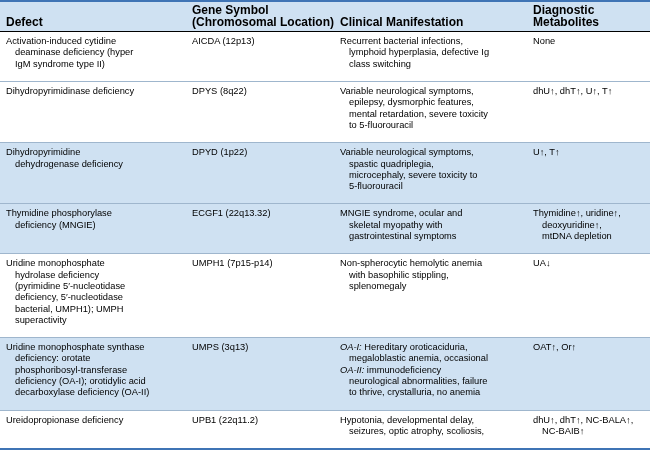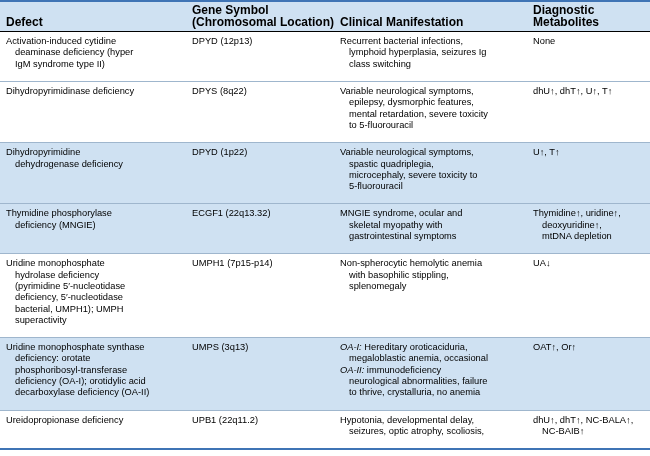--- a/index.html
+++ b/index.html
@@ -103,25 +103,25 @@
       </tr>
     </thead>
     <tbody id="table-body">
         <tr class="row-white">
           <td>
             <span class="hang">Activation-induced cytidine</span>
             <span class="hang ind">deaminase deficiency (hyper</span>
             <span class="hang ind">IgM syndrome type II)</span>
           </td>
           <td>
-            <span class="hang">DPYD (12p13)</span>
+            <span class="hang">AICDA (12p13)</span>
           </td>
           <td>
             <span class="hang">Recurrent bacterial infections,</span>
-            <span class="hang ind">lymphoid hyperplasia, seizures Ig</span>
+            <span class="hang ind">lymphoid hyperplasia, defective Ig</span>
             <span class="hang ind">class switching</span>
           </td>
           <td>
             <span class="hang">None</span>
           </td>
         </tr>
         <tr class="row-white">
           <td>
             <span class="hang">Dihydropyrimidinase deficiency</span>
           </td>

